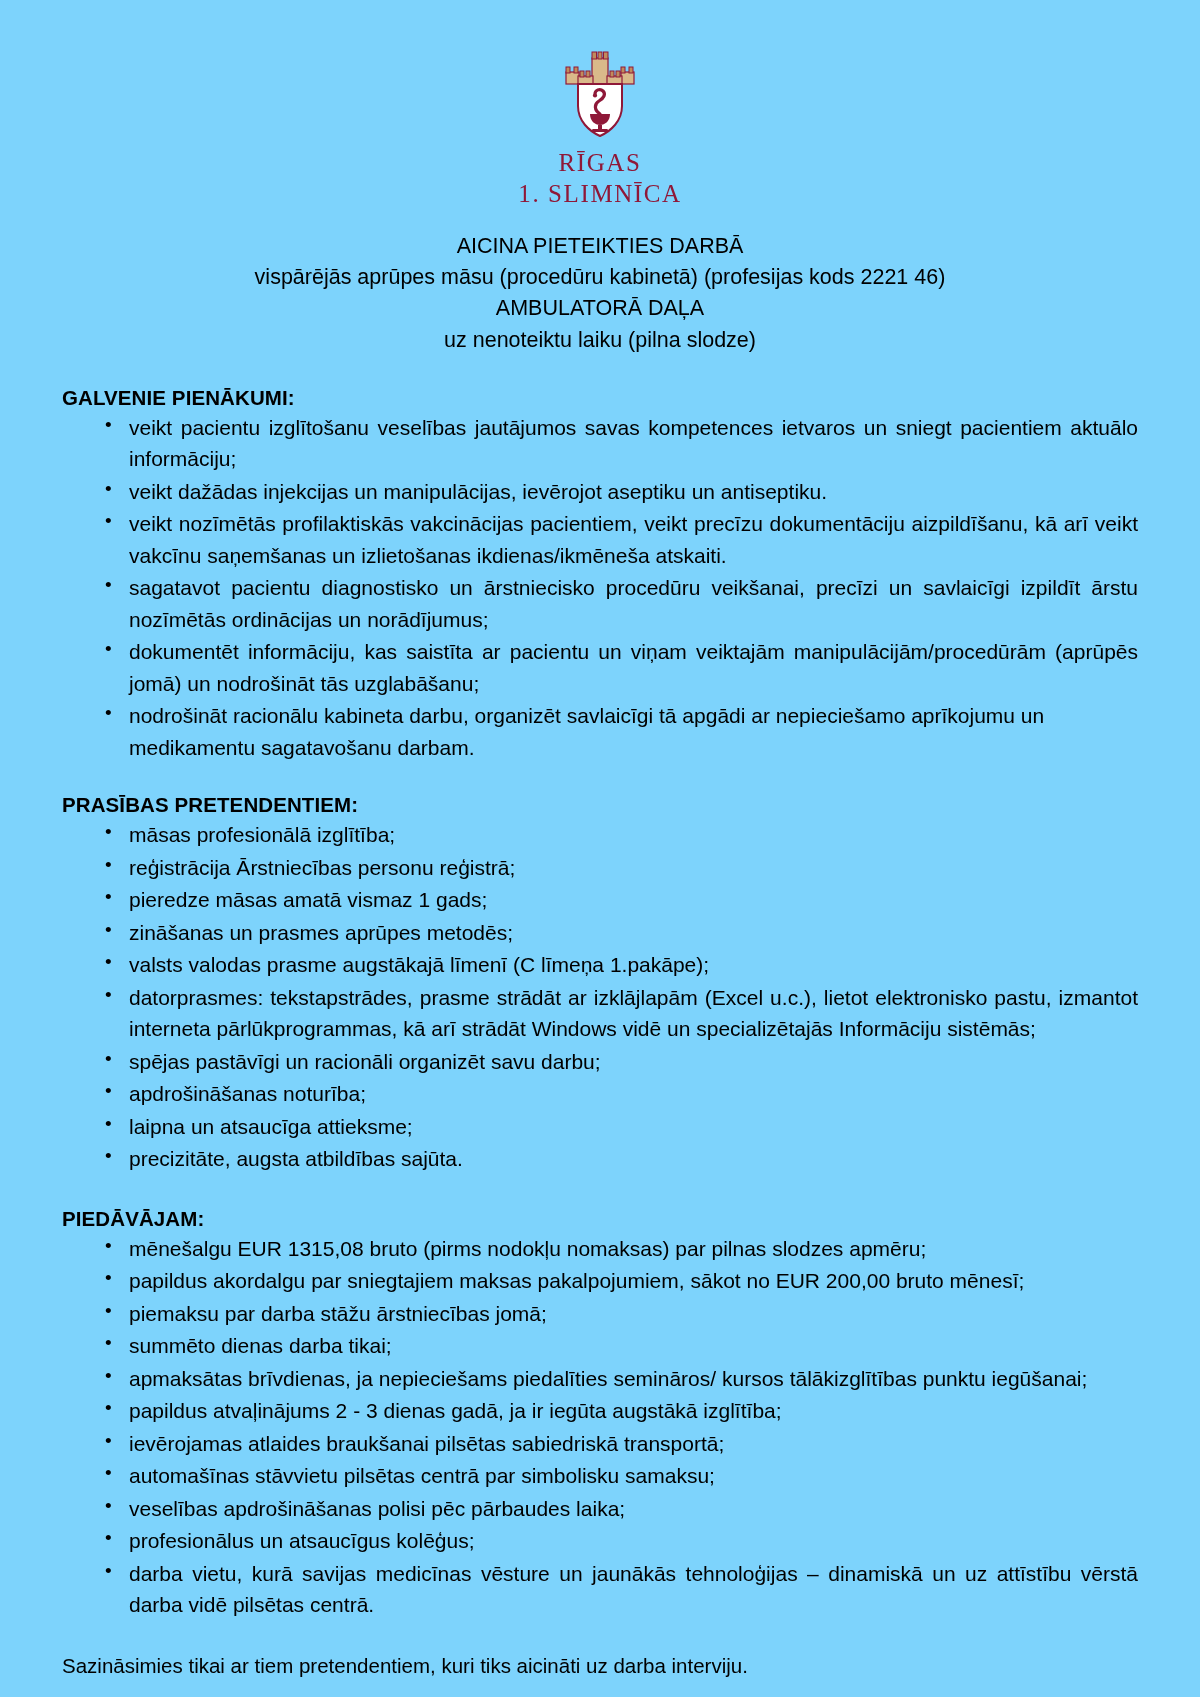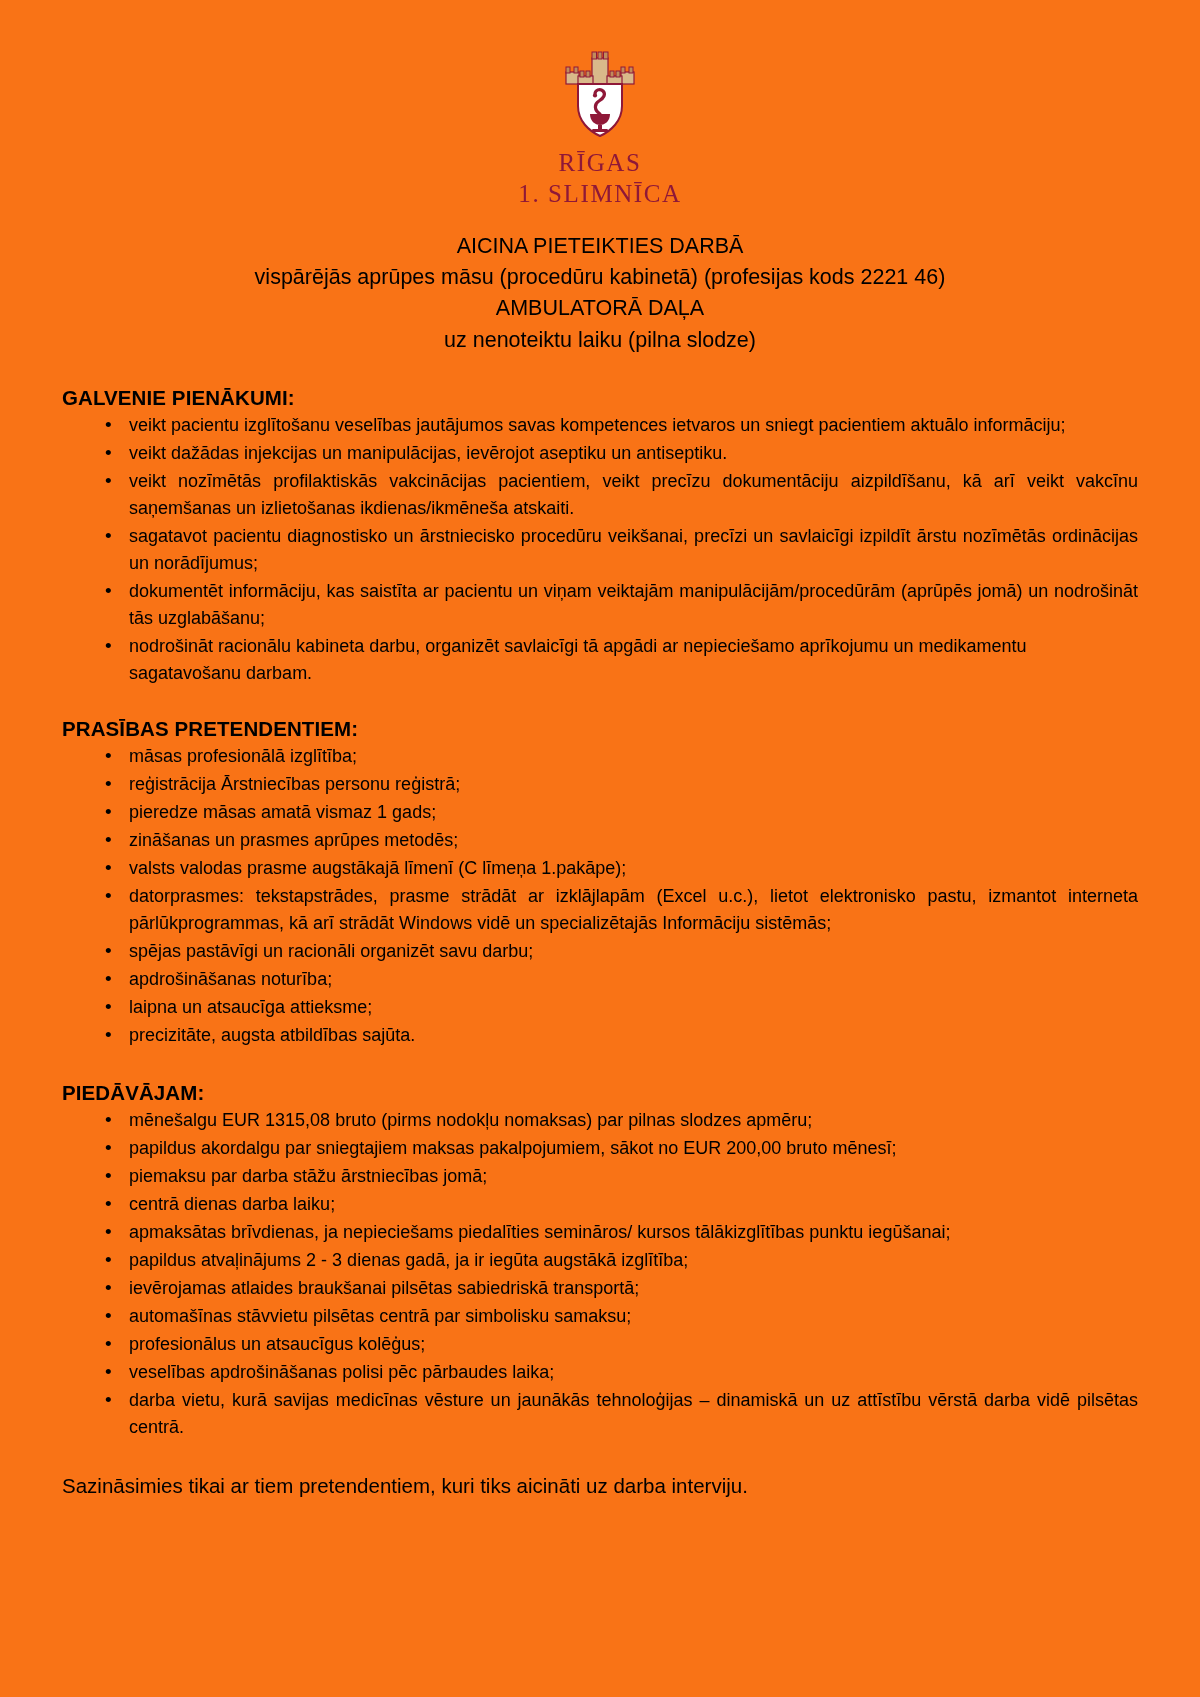--- a/index.html
+++ b/index.html
@@ -10,21 +10,21 @@
   }
   body {
     font-family: "Liberation Sans", sans-serif;
     color: #000000;
   }
   .page {
     position: relative;
     width: 1200px;
     height: 1697px;
     margin: 0 auto;
-    background: #f97316;
+    background: #7dd3fc;
     box-sizing: border-box;
     padding: 0 62px;
     overflow: hidden;
   }
 
   
   .logo-block {
     padding-top: 46px;
     display: flex;
     flex-direction: column;
@@ -69,21 +69,21 @@
     margin: 0 0 2px 0;
   }
   ul.bullets {
     list-style: none;
     margin: 0;
     padding: 0;
   }
   ul.bullets > li {
     position: relative;
     padding-left: 67px;
-    font-size: 18px;
+    font-size: 21px;
     line-height: 1.50;
     margin: 0 0 1px 0;
   }
   ul.bullets > li::before {
     content: "\2022";
     position: absolute;
     left: 43px;
     top: -1px;
     font-size: 19px;
     line-height: 1.50;
@@ -180,26 +180,26 @@
       <li>precizitāte, augsta atbildības sajūta.</li>
     </ul>
   </div>
 
   <div class="section sp-top-3">
     <p class="section-title">PIEDĀVĀJAM:</p>
     <ul class="bullets">
       <li>mēnešalgu EUR 1315,08 bruto (pirms nodokļu nomaksas) par pilnas slodzes apmēru;</li>
       <li>papildus akordalgu par sniegtajiem maksas pakalpojumiem, sākot no EUR 200,00 bruto mēnesī;</li>
       <li>piemaksu par darba stāžu ārstniecības jomā;</li>
-      <li>centrā dienas darba laiku;</li>
+      <li>summēto dienas darba tikai;</li>
       <li>apmaksātas brīvdienas, ja nepieciešams piedalīties semināros/ kursos tālākizglītības punktu iegūšanai;</li>
       <li>papildus atvaļinājums 2 - 3 dienas gadā, ja ir iegūta augstākā izglītība;</li>
       <li>ievērojamas atlaides braukšanai pilsētas sabiedriskā transportā;</li>
       <li>automašīnas stāvvietu pilsētas centrā par simbolisku samaksu;</li>
+      <li>veselības apdrošināšanas polisi pēc pārbaudes laika;</li>
       <li>profesionālus un atsaucīgus kolēģus;</li>
-      <li>veselības apdrošināšanas polisi pēc pārbaudes laika;</li>
       <li class="justify">darba vietu, kurā savijas medicīnas vēsture un jaunākās tehnoloģijas – dinamiskā un uz attīstību vērstā darba vidē pilsētas centrā.</li>
     </ul>
   </div>
 
   <p class="closing">Sazināsimies tikai ar tiem pretendentiem, kuri tiks aicināti uz darba interviju.</p>
 
 </div>
 
 </body></html>

